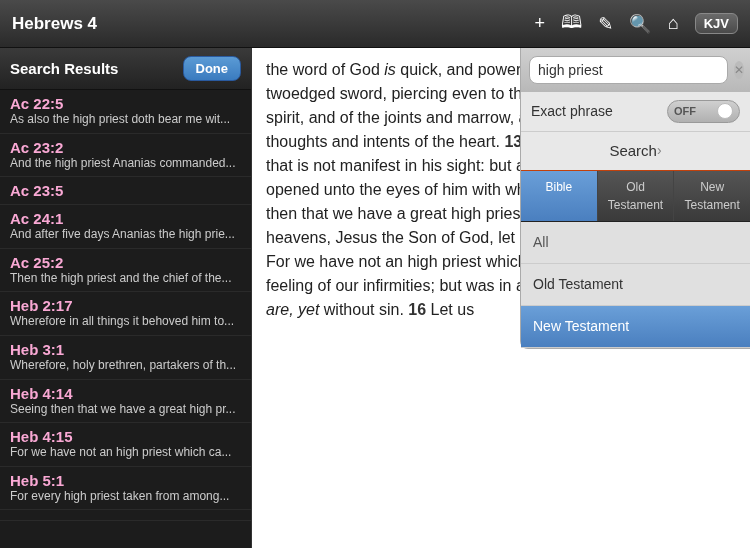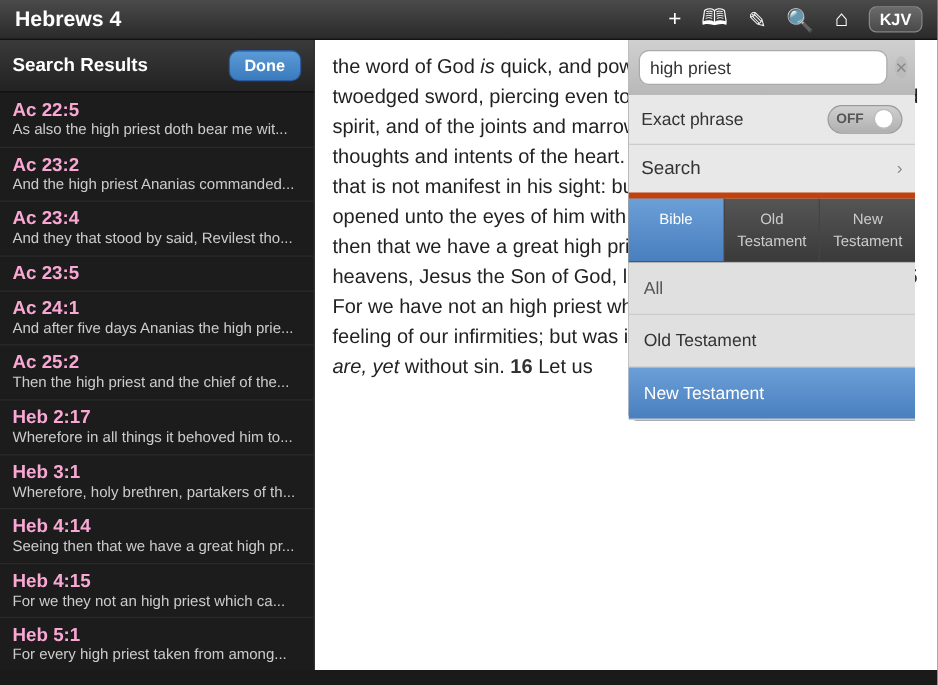--- a/index.html
+++ b/index.html
@@ -1,21 +1,21 @@
 <!DOCTYPE html>
 <html><head>
   <meta charset="utf-8">
   <style>
     * { box-sizing: border-box; margin: 0; padding: 0; }
     body { font-family: -apple-system, 'Helvetica Neue', Arial, sans-serif; background: #1a1a1a; width: 750px; height: 548px; overflow: hidden; }
 
     
     .top-bar {
       background: linear-gradient(to bottom, #4a4a4a, #2a2a2a);
-      height: 32px;
+      height: 48px;
       display: flex;
       align-items: center;
       padding: 0 12px;
       border-bottom: 1px solid #111;
     }
     .top-bar-title {
       color: #fff;
       font-size: 17px;
       font-weight: bold;
       flex: 1;
@@ -119,21 +119,21 @@
     .verse-num {
       font-weight: bold;
       color: #333;
     }
     .italic { font-style: italic; }
 
     
     .search-overlay {
       position: absolute;
       top: 0;
-      right: 18px;
+      right: 0;
       width: 230px;
       background: #e8e8e8;
       border-left: 1px solid #aaa;
       border-bottom: 1px solid #aaa;
       z-index: 10;
       border-radius: 0 0 0 8px;
     }
     .search-input-row {
       background: linear-gradient(to bottom, #d0d0d0, #b8b8b8);
       padding: 8px 8px;
@@ -178,35 +178,35 @@
     .toggle-off {
       background: linear-gradient(to bottom, #d0d0d0, #b0b0b0);
       border: 1px solid #999;
       border-radius: 12px;
       padding: 2px 6px;
       font-size: 11px;
       font-weight: bold;
       color: #555;
       display: flex;
       align-items: center;
-      gap: 8px;
+      gap: 21px;
     }
     .toggle-thumb {
       width: 16px; height: 16px;
       background: #fff;
       border-radius: 50%;
       border: 1px solid #bbb;
       display: inline-block;
     }
     .search-btn-row {
       padding: 8px 10px;
       display: flex;
       align-items: center;
-      justify-content: space-between;
-      border-bottom: 5px solid #c2410c;
+      justify-content: center;
+      border-bottom: 1px solid #c2410c;
     }
     .search-label {
       color: #333;
       font-size: 15px;
     }
     .chevron-right {
       color: #888;
       font-size: 14px;
     }
 
@@ -273,24 +273,20 @@
     <div class="sidebar-list" id="sidebar-list">
         <div class="list-item">
           <div class="list-item-ref">Ac 22:5</div>
           <div class="list-item-text">As also the high priest doth bear me wit...</div>
         </div>
         <div class="list-item">
           <div class="list-item-ref">Ac 23:2</div>
           <div class="list-item-text">And the high priest Ananias commanded...</div>
         </div>
         <div class="list-item">
-          <div class="list-item-ref">Ac 23:4</div>
-          <div class="list-item-text">And they that stood by said, Revilest tho...</div>
-        </div>
-        <div class="list-item">
           <div class="list-item-ref">Ac 23:5</div>
         </div>
         <div class="list-item">
           <div class="list-item-ref">Ac 24:1</div>
           <div class="list-item-text">And after five days Ananias the high prie...</div>
         </div>
         <div class="list-item">
           <div class="list-item-ref">Ac 25:2</div>
           <div class="list-item-text">Then the high priest and the chief of the...</div>
         </div>
@@ -301,21 +297,21 @@
         <div class="list-item">
           <div class="list-item-ref">Heb 3:1</div>
           <div class="list-item-text">Wherefore, holy brethren, partakers of th...</div>
         </div>
         <div class="list-item">
           <div class="list-item-ref">Heb 4:14</div>
           <div class="list-item-text">Seeing then that we have a great high pr...</div>
         </div>
         <div class="list-item">
           <div class="list-item-ref">Heb 4:15</div>
-          <div class="list-item-text">For we they not an high priest which ca...</div>
+          <div class="list-item-text">For we have not an high priest which ca...</div>
         </div>
         <div class="list-item">
           <div class="list-item-ref">Heb 5:1</div>
           <div class="list-item-text">For every high priest taken from among...</div>
         </div>
         <div class="list-item"></div>
       </div>
   </div>
 
   <div class="main-content" style="position:relative;">

